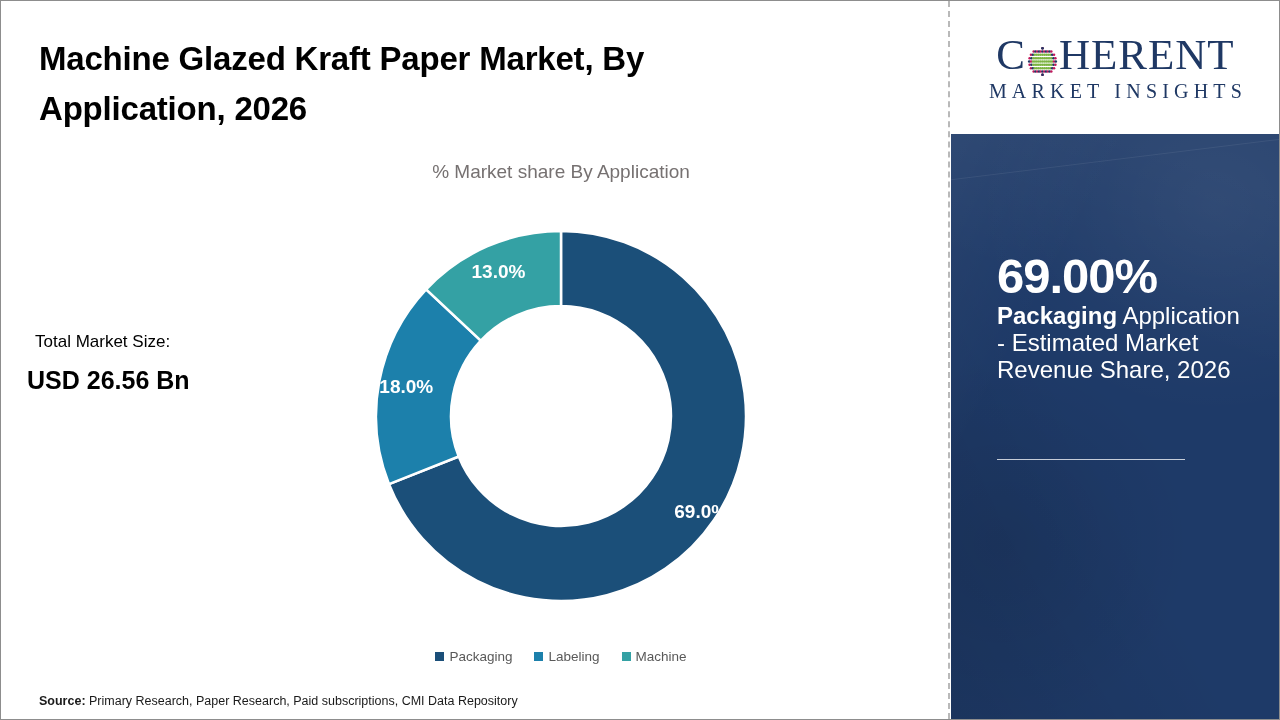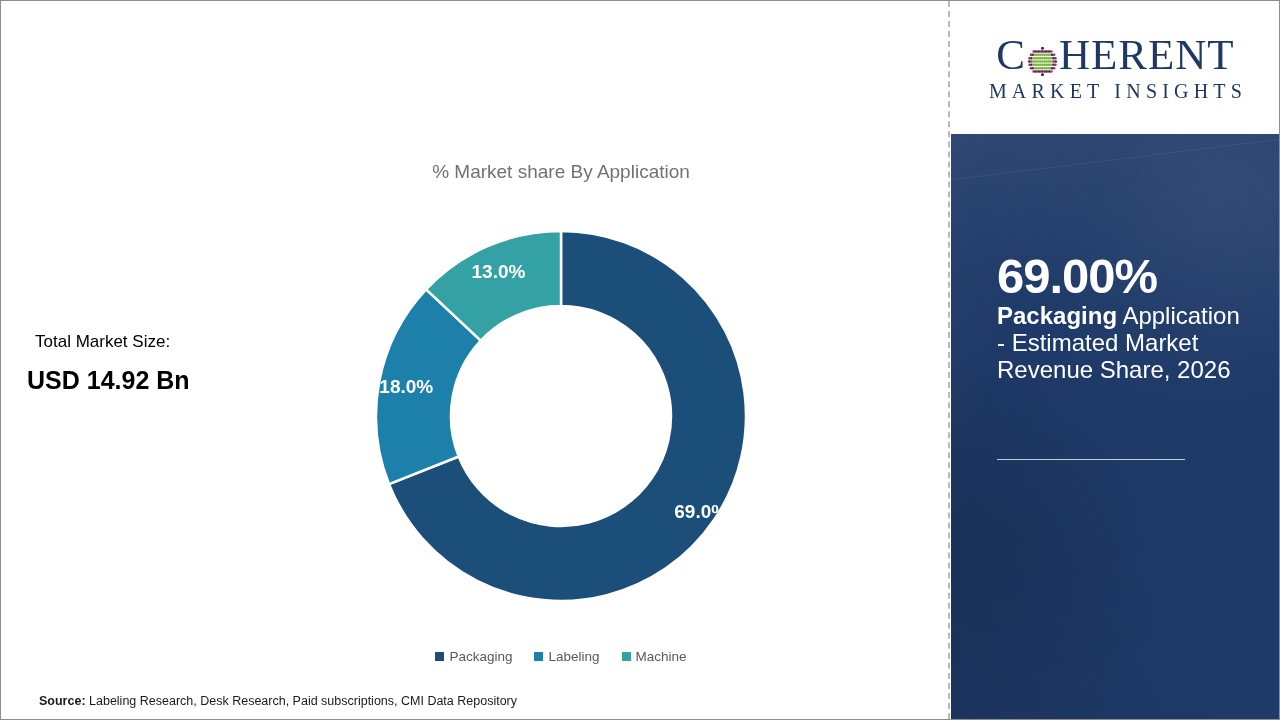--- a/index.html
+++ b/index.html
@@ -229,26 +229,27 @@
     color: #ffffff;
   }
 </style>
 </head>
 <body>
 
 <div id="page">
 
   <div id="left-panel">
 
+    <div id="chart-title">Machine Glazed Kraft Paper Market, By Application, 2026</div>
 
     <div id="chart-subtitle">% Market share By Application</div>
 
     <div id="total-market-block">
       <span id="total-market-label">Total Market Size:</span>
-      <span id="total-market-value">USD 14.92 Bn</span>
+      <span id="total-market-value">USD 26.56 Bn</span>
     </div>
 
     <div id="donut-wrap">
       <svg id="donut-svg" width="370" height="370" viewBox="0 0 370 370">
         <g id="donut-slices">
             <path d="M 185 0 A 185 185 0 1 1 12.991350110673551 253.10304224666552 L 82.72458655229238 225.49370079531462 A 110 110 0 1 0 185 75 Z" fill="#1b4f79" stroke="#ffffff" stroke-width="2.5"></path>
             <path d="M 12.991350110673551 253.10304224666552 A 185 185 0 0 1 50.14080392703883 58.35878540319264 L 104.8134509836447 109.69981834784427 A 110 110 0 0 0 82.72458655229238 225.49370079531462 Z" fill="#1c80ab" stroke="#ffffff" stroke-width="2.5"></path>
             <path d="M 50.14080392703883 58.35878540319264 A 185 185 0 0 1 184.99999999999997 0 L 184.99999999999997 75 A 110 110 0 0 0 104.8134509836447 109.69981834784427 Z" fill="#34a1a4" stroke="#ffffff" stroke-width="2.5"></path>
           </g>
         <g id="donut-labels">
@@ -269,21 +270,21 @@
         <span>Labeling</span>
       </div>
       <div class="legend-item">
         <span class="legend-swatch" style="background: rgb(52, 161, 164);"></span>
         <span>Machine</span>
       </div>
     </div>
 
     <div id="source-line">
       <b>Source:</b>
-      <span>Labeling Research, Desk Research, Paid subscriptions, CMI Data Repository</span>
+      <span>Primary Research, Paper Research, Paid subscriptions, CMI Data Repository</span>
     </div>
   </div>
 
   <div id="vertical-dash"></div>
 
   <div id="right-rail">
 
     <div id="logo-box">
       <div id="logo-top">
         <span>C</span>

